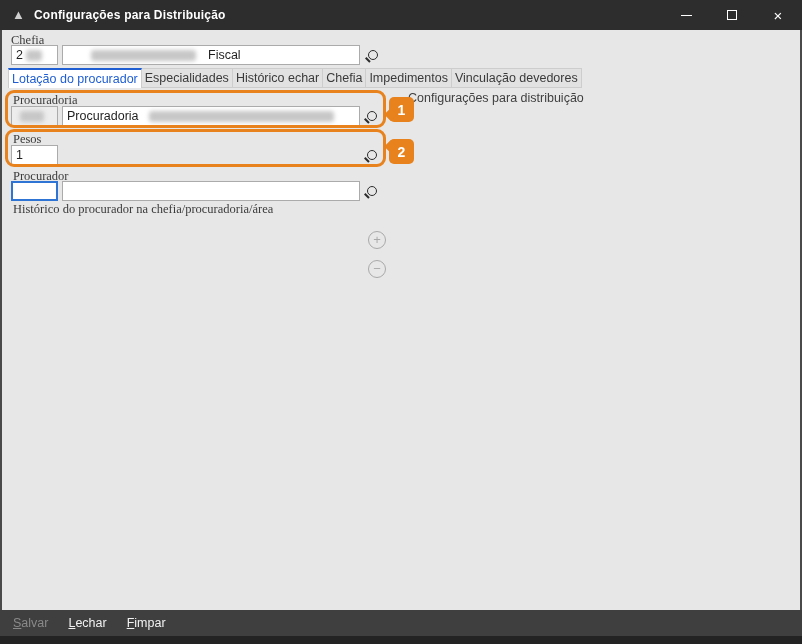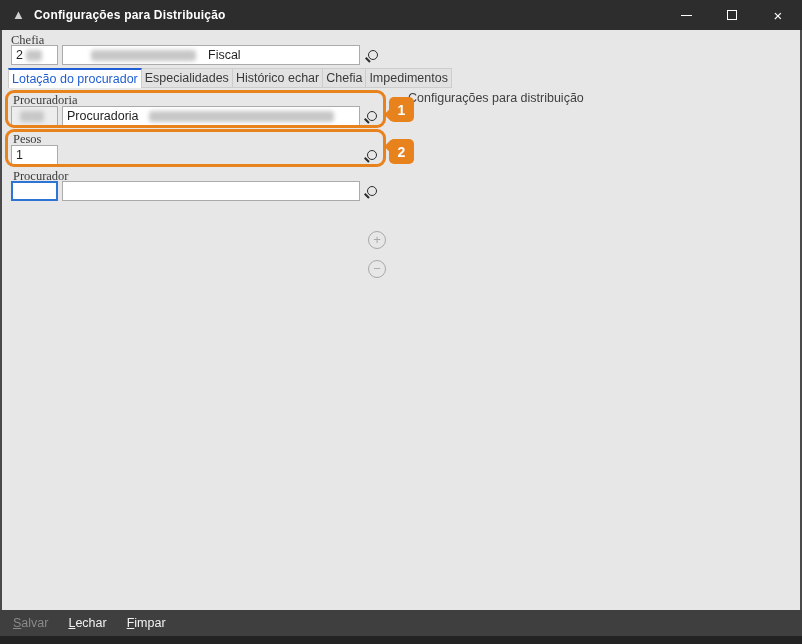--- a/index.html
+++ b/index.html
@@ -105,20 +105,23 @@
       </div>
     <div class="tab">
         <span>Histórico echar</span>
       </div>
     <div class="tab">
         <span>Chefia</span>
       </div>
     <div class="tab">
         <span>Impedimentos</span>
       </div>
+    <div class="tab">
+        <span>Vinculação devedores</span>
+      </div>
   </div>
 
   <span class="abs sidetitle">Configurações para distribuição</span>
 
   <span class="abs label" style="left:13px;top:93px;">Procuradoria</span>
   <div class="abs field gray" style="left:11px;top:106px;width:47px;">
     <span class="redact" style="width:24px;margin-left:4px;"></span>
   </div>
   <div class="abs field" style="left:62px;top:106px;width:298px;">
     <span>Procuradoria</span>
@@ -149,20 +152,21 @@
   <div class="abs field focused" style="left:11px;top:181px;width:47px;">
     <span></span>
   </div>
   <div class="abs field" style="left:62px;top:181px;width:298px;">
     <span></span>
   </div>
   <div class="abs searchbtn" style="left:363px;top:182px;">
     <span class="mag"></span>
   </div>
 
+  <span class="abs label" style="left:13px;top:202px;">Histórico do procurador na chefia/procuradoria/área</span>
 
 
   <div class="abs circbtn" style="left:368px;top:231px;">
     <span>+</span>
   </div>
   <div class="abs circbtn" style="left:368px;top:260px;">
     <span>−</span>
   </div>
 
   <div class="abs footer">

